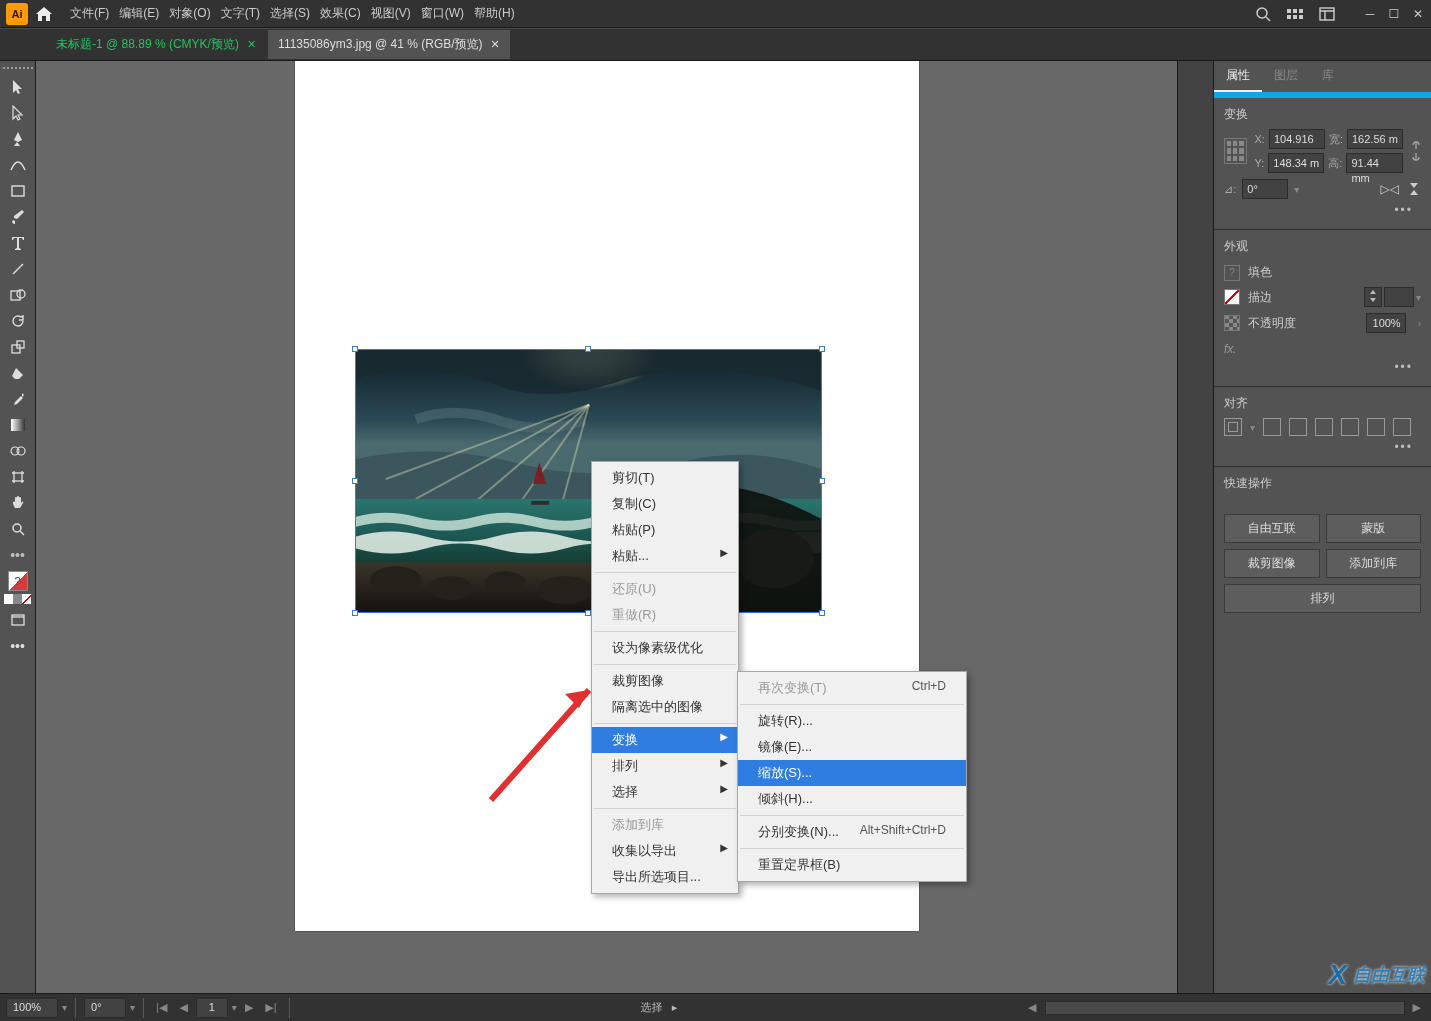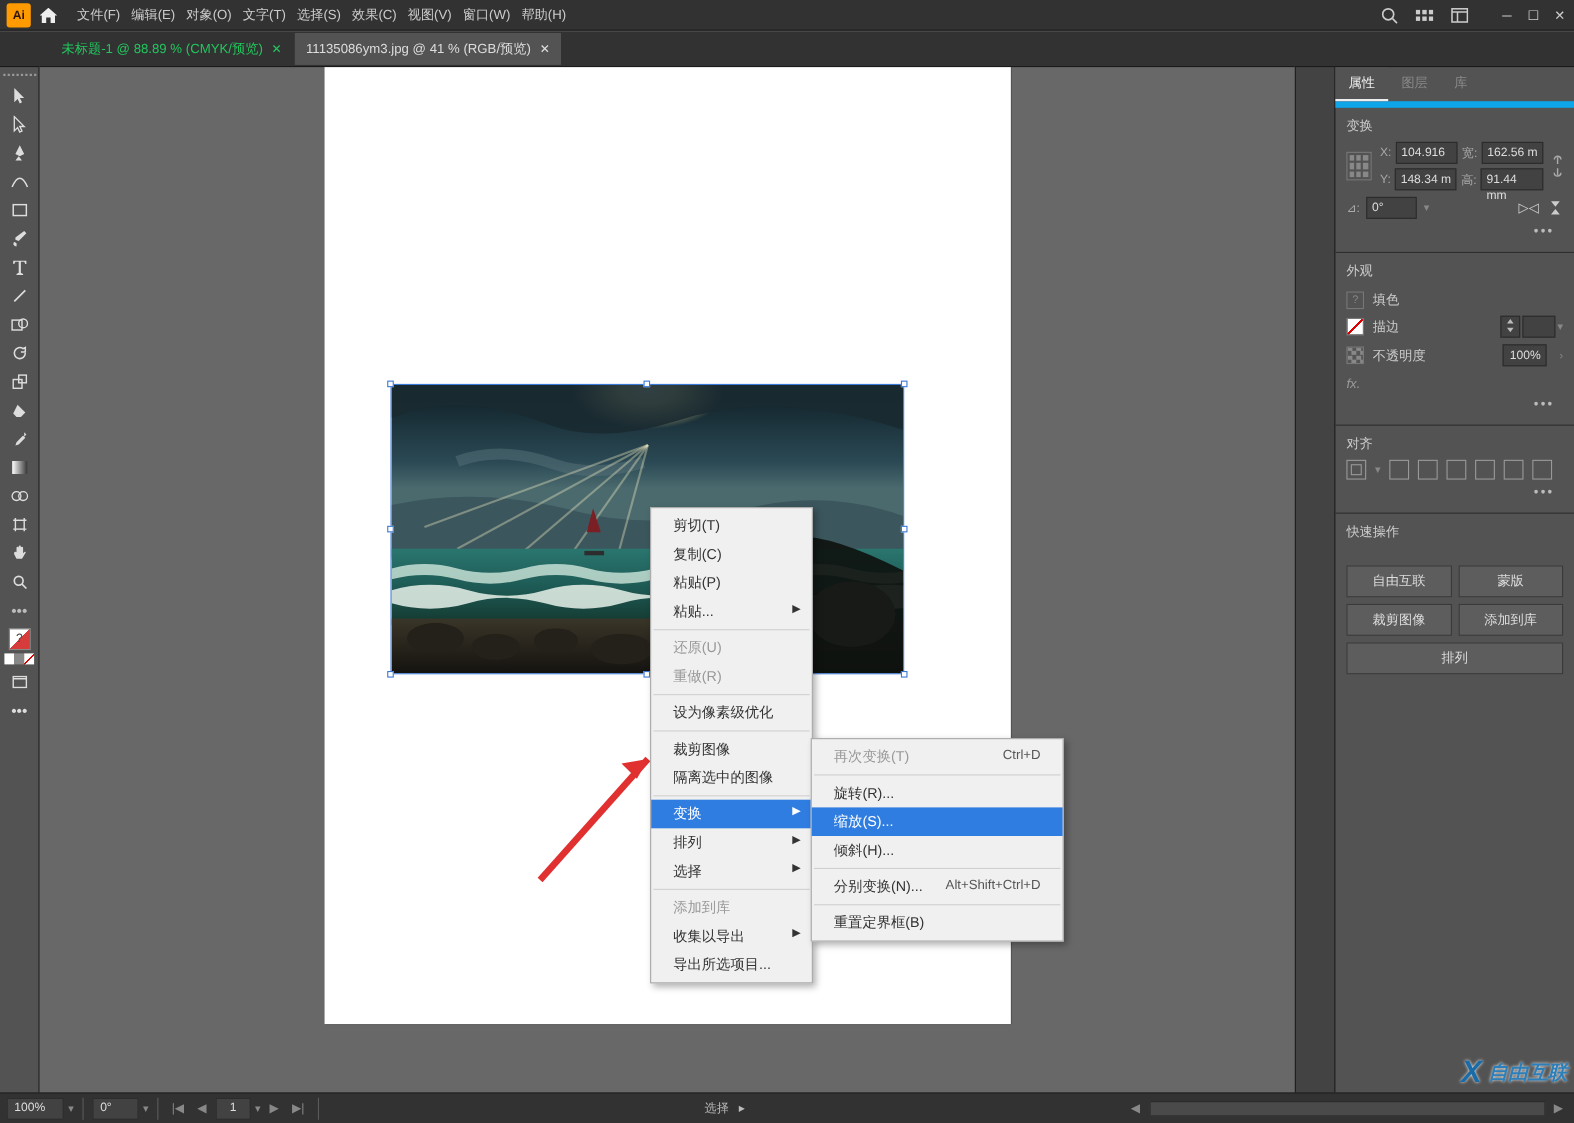--- a/index.html
+++ b/index.html
@@ -375,20 +375,21 @@
       <div class="ctx-sep"></div>
       <div class="ctx-item disabled">添加到库</div>
       <div class="ctx-item"><span>收集以导出</span><span class="arrow">▶</span></div>
       <div class="ctx-item">导出所选项目...</div>
     </div>
 
     <div class="ctx-menu ctx2">
       <div class="ctx-item disabled"><span>再次变换(T)</span><span class="shortcut">Ctrl+D</span></div>
       <div class="ctx-sep"></div>
       <div class="ctx-item">旋转(R)...</div>
+      <div class="ctx-item">镜像(E)...</div>
       <div class="ctx-item highlight">缩放(S)...</div>
       <div class="ctx-item">倾斜(H)...</div>
       <div class="ctx-sep"></div>
       <div class="ctx-item"><span>分别变换(N)...</span><span class="shortcut">Alt+Shift+Ctrl+D</span></div>
       <div class="ctx-sep"></div>
       <div class="ctx-item">重置定界框(B)</div>
     </div>
 
     <svg class="red-arrow arrow1" viewBox="0 0 120 120">
       <path d="M10 118 L108 8" stroke="#e03030" stroke-width="6"></path>

